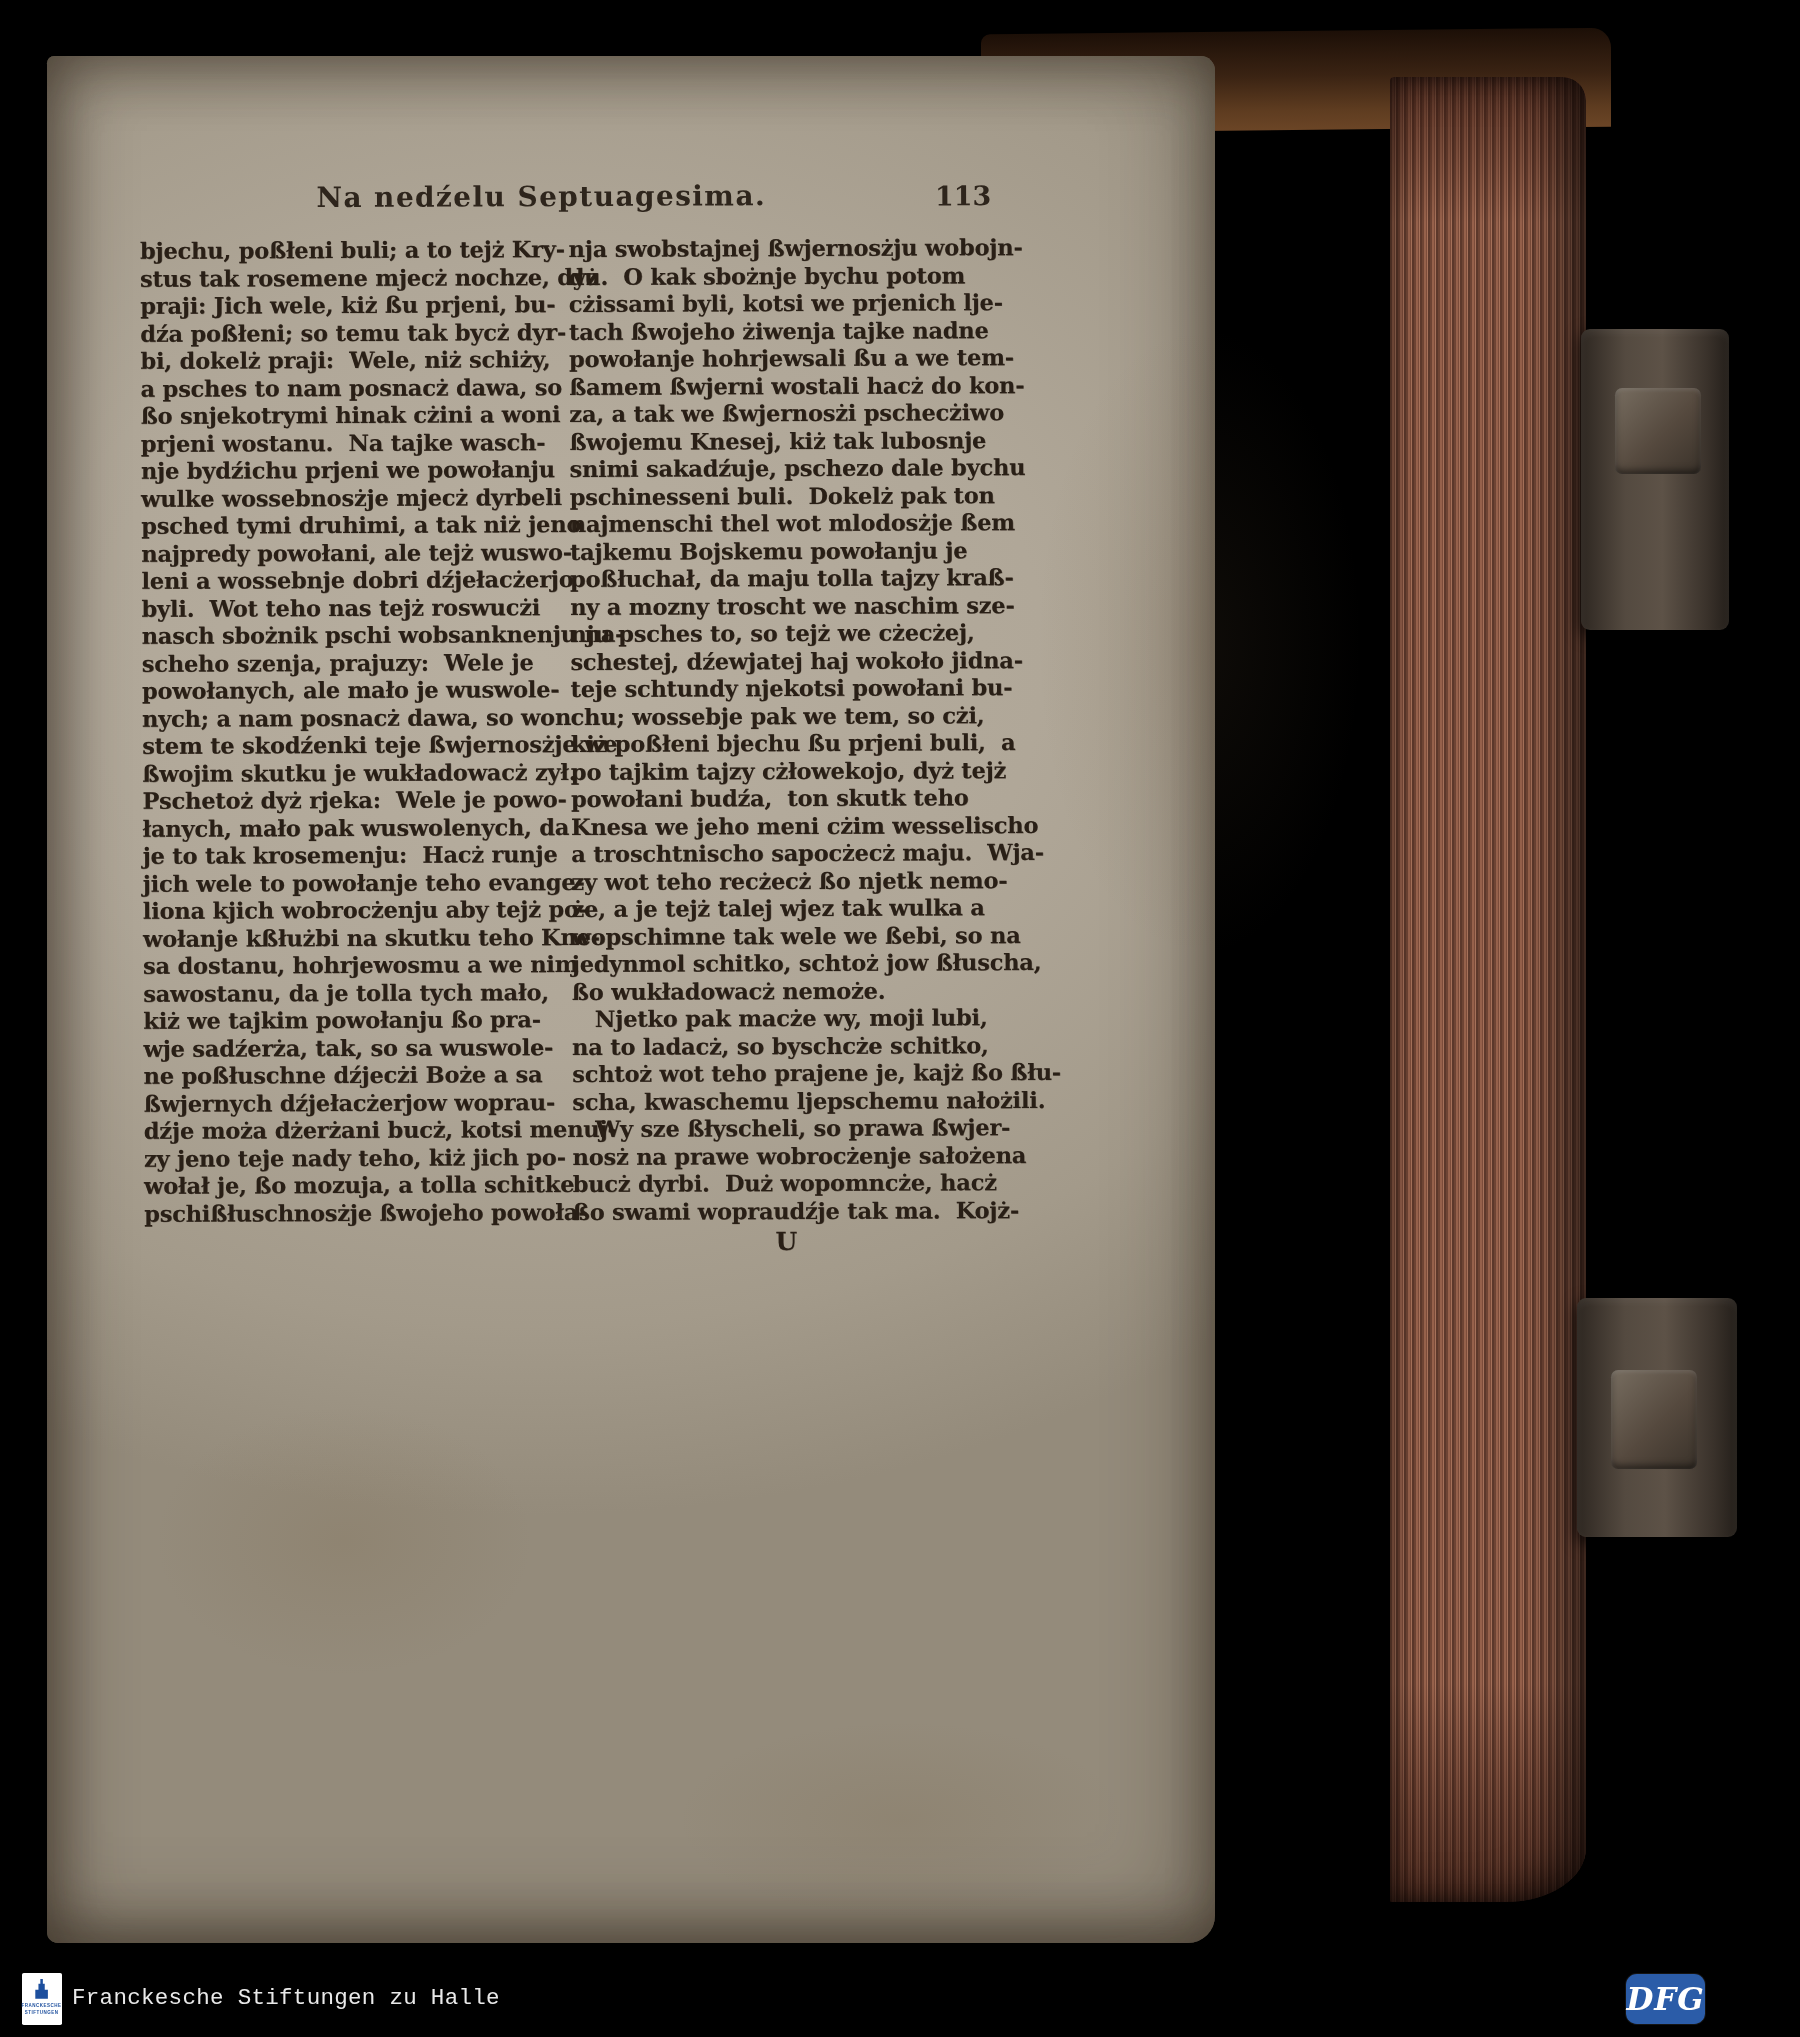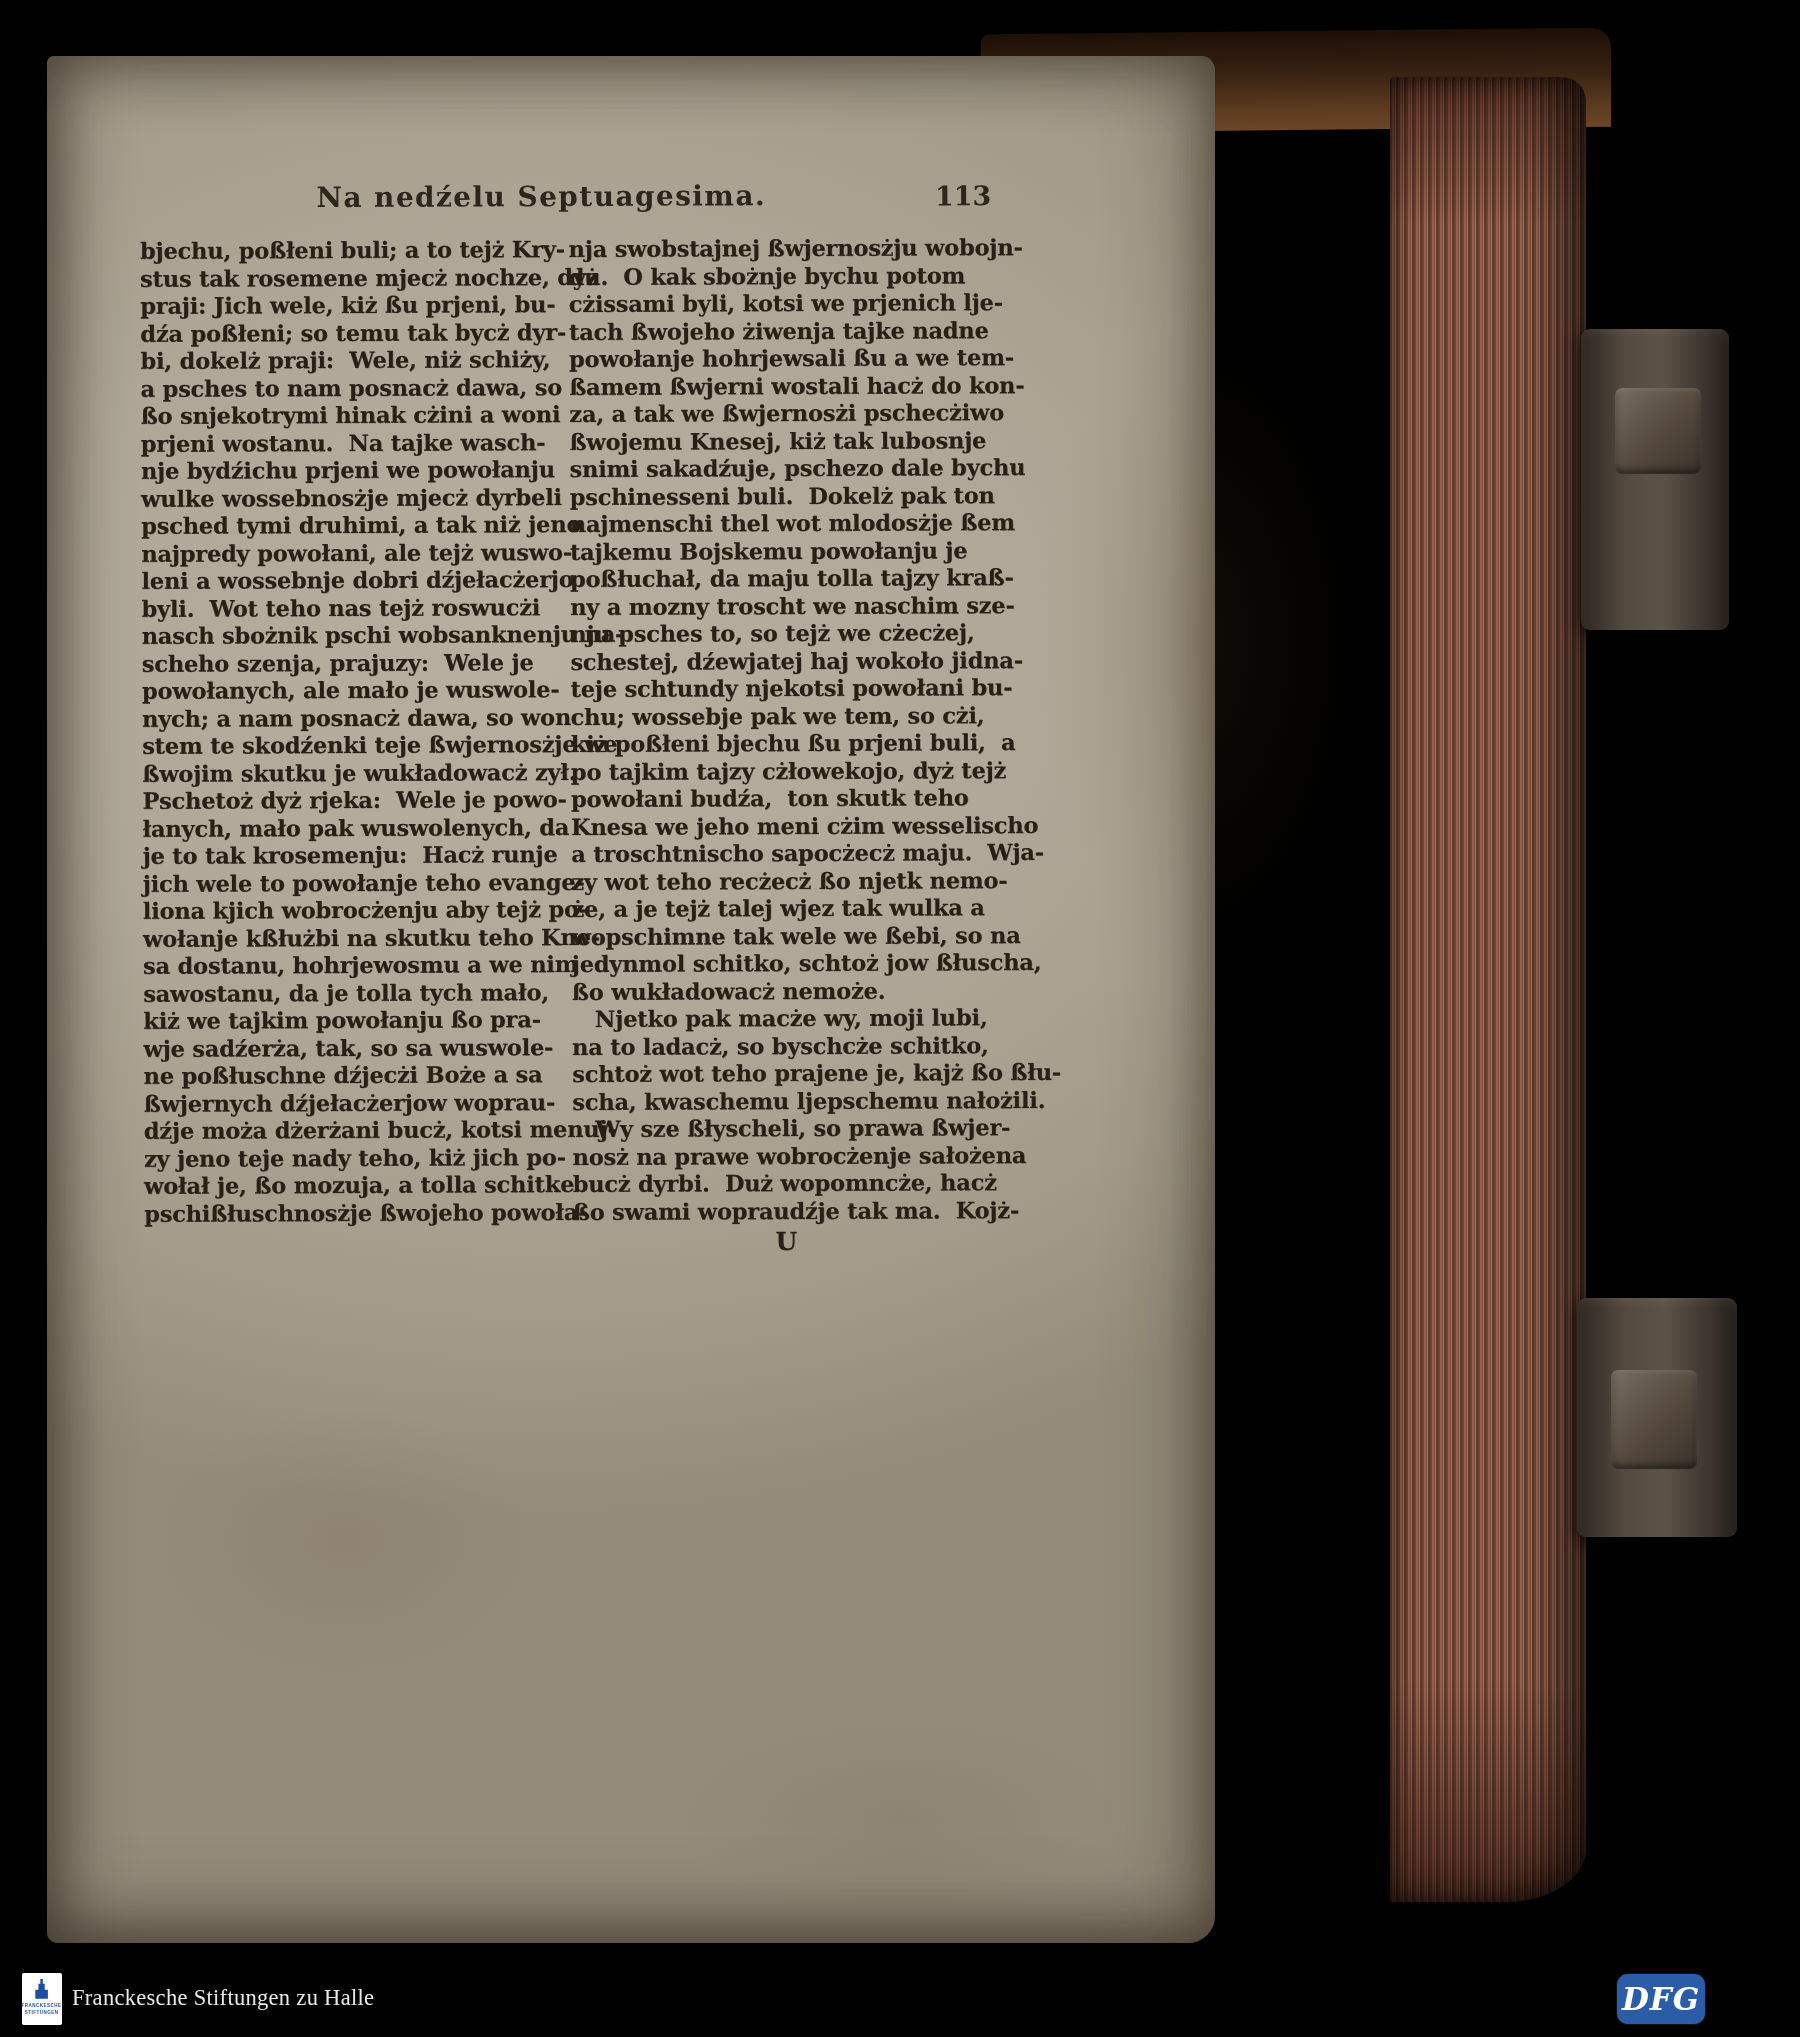--- a/index.html
+++ b/index.html
@@ -124,26 +124,26 @@
     clip-path: polygon(0 100%, 0 55%, 25% 55%, 25% 25%, 40% 25%, 40% 0, 60% 0, 60% 25%, 75% 25%, 75% 55%, 100% 55%, 100% 100%);
   }
   .fs-logo-text {
     margin-top: 4.5px;
     font-family: "Liberation Sans", sans-serif;
     font-size: 4.5px; line-height: 6.3px; letter-spacing: 0.5px;
     color: #1d4f9e; text-align: center; font-weight: 700;
   }
   .library-name {
     position: absolute; left: 72px; bottom: 27px;
-    font-family: Liberation Serif, serif;
+    font-family: Liberation Mono, monospace;
     font-size: 22.5px; color: #e9e9e9; letter-spacing: 0.3px;
   }
   .dfg-logo {
     position: absolute; right: 95px; bottom: 14.4px;
-    width: 88px; height: 50px;
+    width: 79px; height: 50px;
     background: #2b5ca8;
     border-radius: 10.8px;
     display: flex; align-items: center; justify-content: center;
     box-shadow: 0 0 0 0.9px rgba(255,255,255,.08);
   }
   .dfg-text {
     font-family: "DejaVu Serif", serif;
     font-weight: 700; font-style: italic;
     font-size: 31px; color: #ffffff; letter-spacing: 0.9px;
   }

